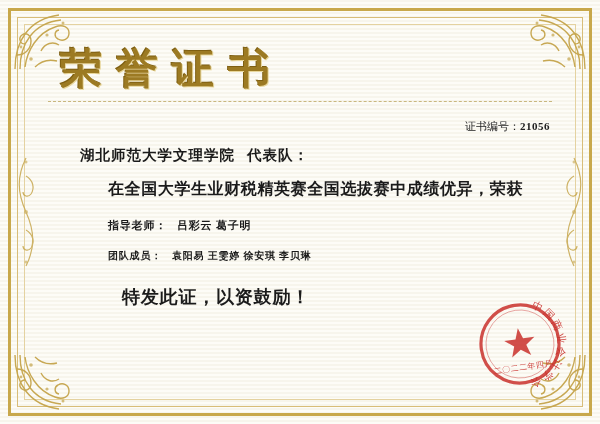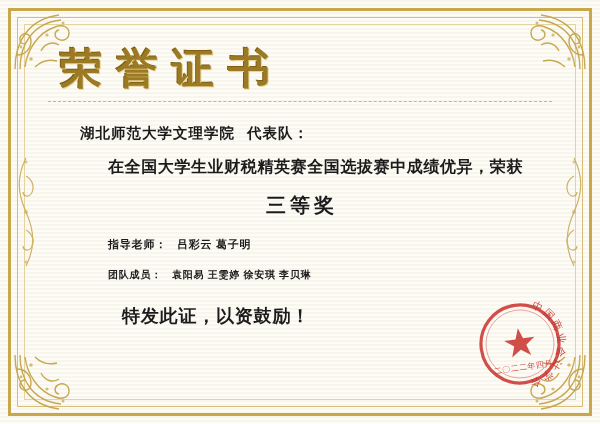--- a/index.html
+++ b/index.html
@@ -123,21 +123,21 @@
     font-size: 11px;
     color: #222222;
     padding-right: 4px;
   }
   .serial .serial-num {
     font-weight: bold;
     letter-spacing: 0.5px;
   }
 
   .body-text {
-    margin-top: 22px;
+    margin-top: 12px;
     font-family: "Liberation Serif", serif;
     color: #1b1b1b;
   }
 
   .line-team {
     font-size: 14.5px;
     font-weight: bold;
     padding-left: 34px;
     letter-spacing: 1px;
   }
@@ -313,30 +313,32 @@
     </svg>
   </div>
 
   <div class="content">
 
     <div class="title-block">
       <div class="title-cn">荣誉证书</div>
       <div class="divider"></div>
     </div>
 
+    <div class="serial">
+      <span>证书编号：</span><span class="serial-num">21056</span>
+    </div>
 
     <div class="body-text">
 
       <div class="line-team">
         <span>湖北师范大学文理学院</span><span class="team-suffix">代表队：</span>
       </div>
 
       <div class="line-desc">在全国大学生业财税精英赛全国选拔赛中成绩优异，荣获</div>
 
-      <div class="line-award">三等奖</div>
 
       <div class="line-teacher">
         <span>指导老师：</span><span class="names">吕彩云  葛子明</span>
       </div>
 
       <div class="line-members">
         <span>团队成员：</span><span class="names">袁阳易  王雯婷  徐安琪  李贝琳</span>
       </div>
 
       <div class="line-closing">特发此证，以资鼓励！</div>

